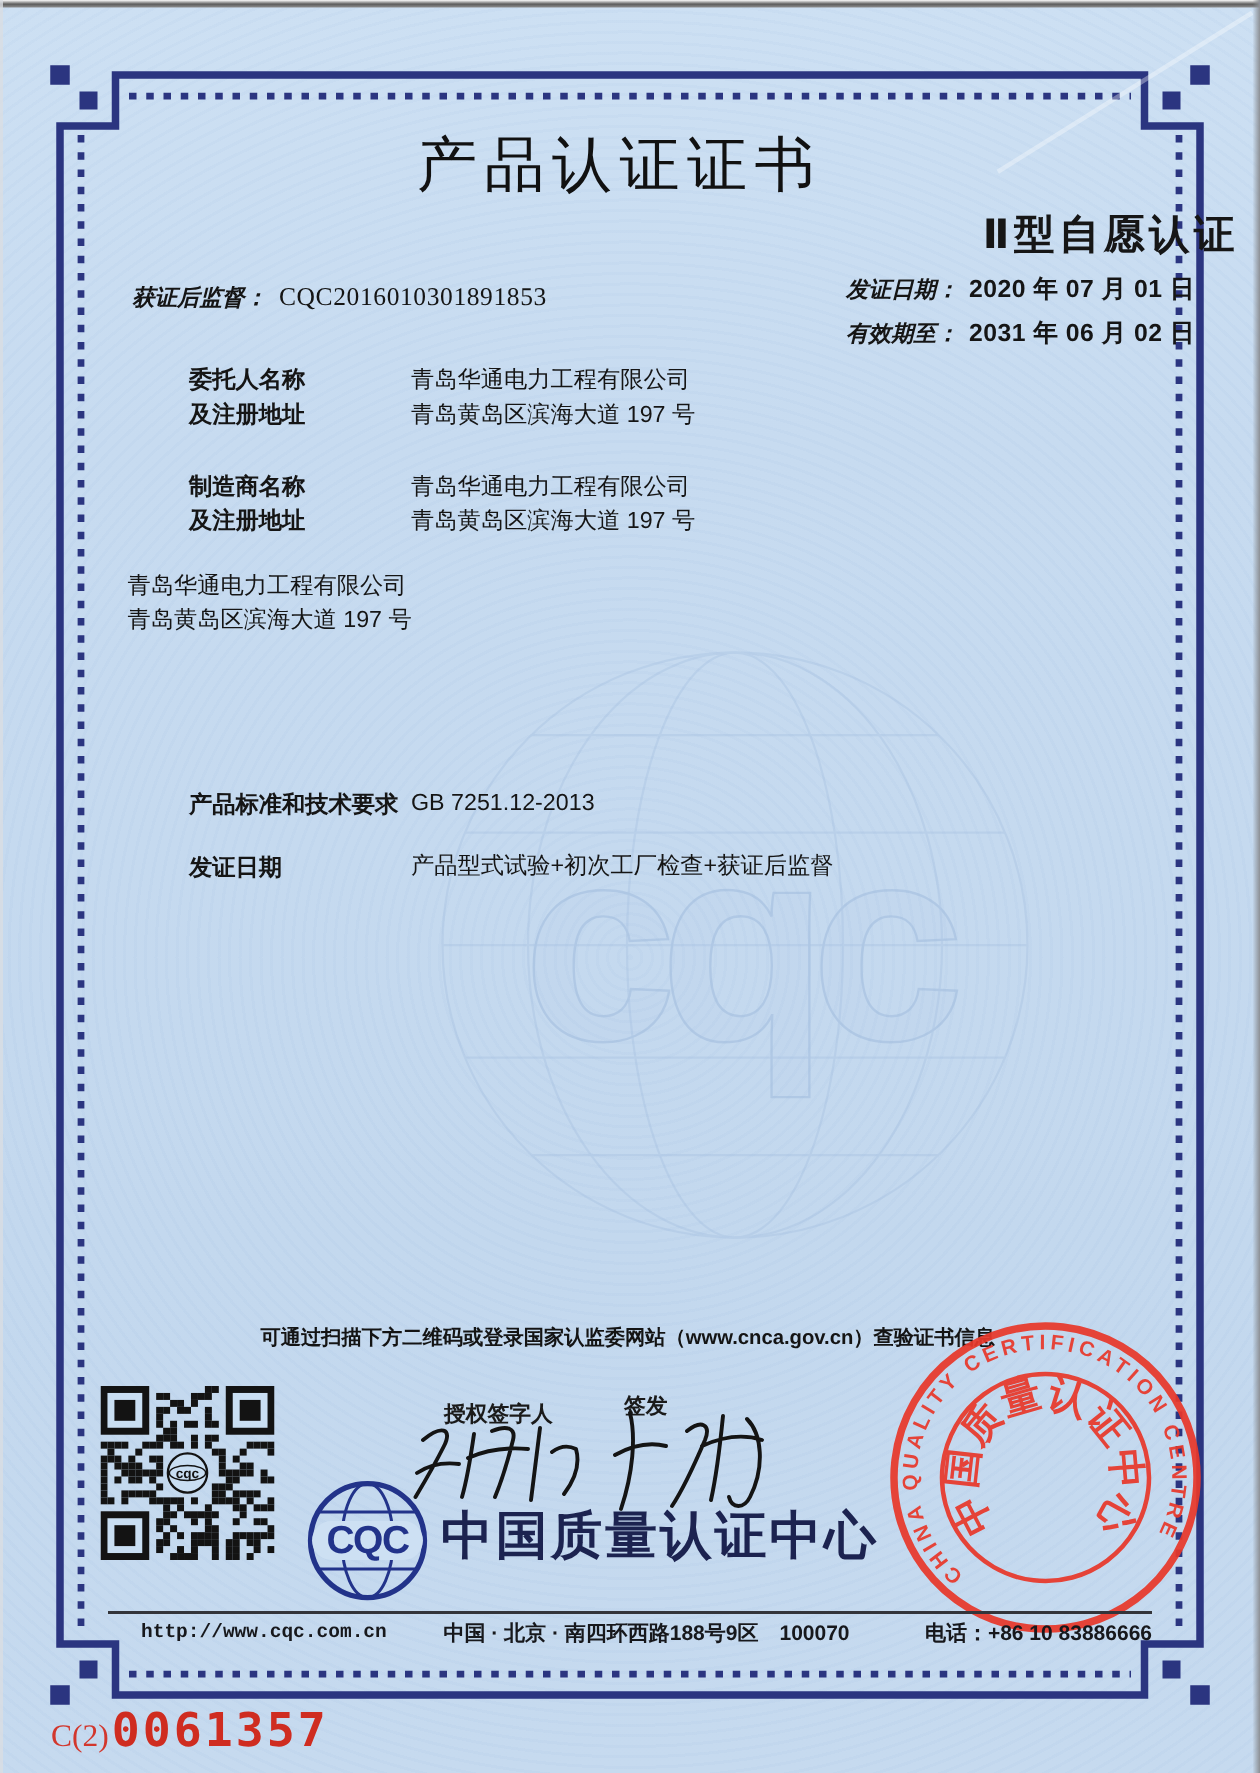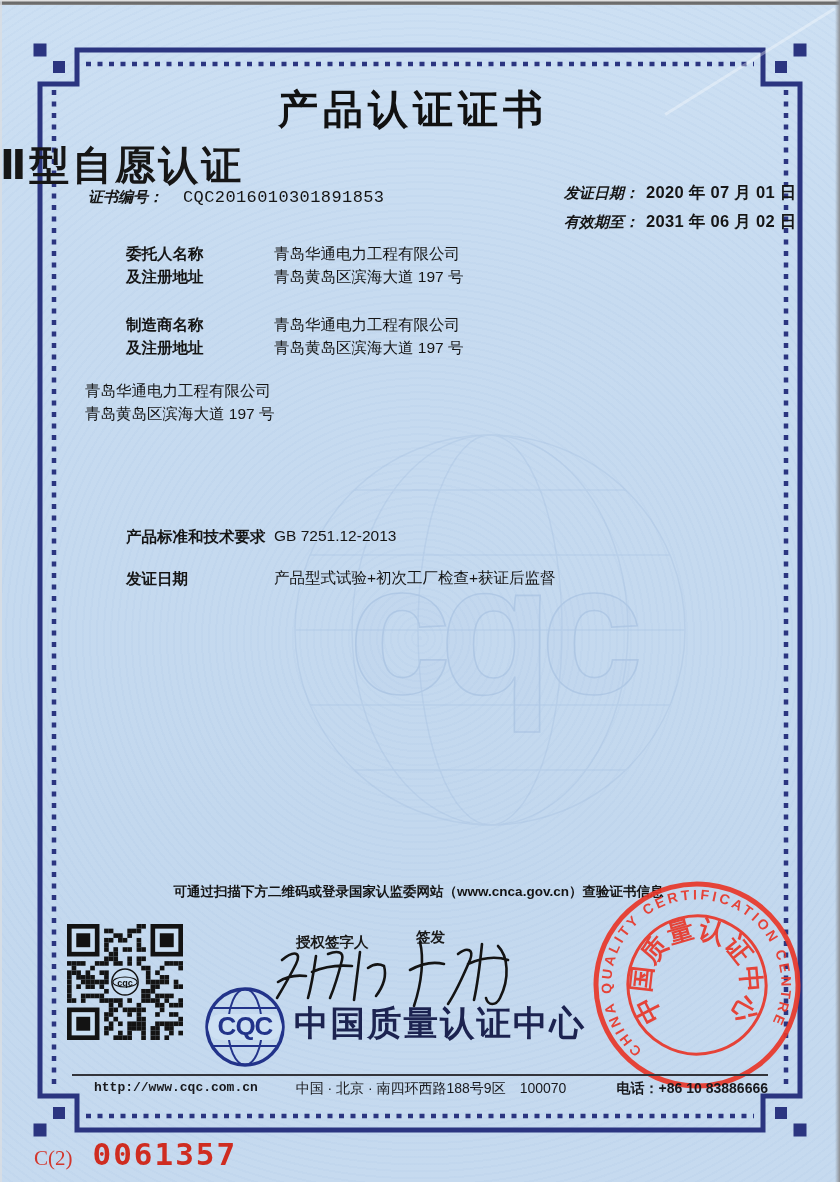--- a/index.html
+++ b/index.html
@@ -14,27 +14,27 @@
          background:linear-gradient(180deg,#fdfdfd 0%,#5c5c5c 55%,#8f8f8f 100%);}
   .edge-left{position:absolute;left:0;top:0;width:2px;height:1182px;background:#d9dde2;opacity:.8;}
   .edge-right{position:absolute;right:0;top:0;width:5px;height:1182px;
          background:linear-gradient(90deg,rgba(0,0,0,0) 0%,#8c8f94 100%);}
   .abs{position:absolute;}
   svg{display:block;}
   .frame{position:absolute;left:0;top:0;}
   .wm{position:absolute;left:240px;top:398px;opacity:.5;pointer-events:none;}
 
   .title{position:absolute;left:0;right:14px;top:82px;text-align:center;
-         font-size:40px;font-weight:700;letter-spacing:5px;color:#111;}
-  .subtitle{position:absolute;left:0;right:14px;top:138px;text-align:left;
-         font-size:40px;font-weight:700;letter-spacing:3px;color:#161616;}
+         font-size:40px;font-weight:400;letter-spacing:5px;color:#111;}
+  .subtitle{position:absolute;left:0;right:14px;top:138px;text-align:right;
+         font-size:27px;font-weight:700;letter-spacing:3px;color:#161616;}
   .kai{font-family:"Liberation Serif","DejaVu Serif",serif;font-style:italic;font-weight:700;}
   .certno{position:absolute;left:88px;top:188px;font-size:15px;display:flex;align-items:baseline;gap:8px;}
-  .certno .num{font-family:Liberation Mono, monospace;font-style:normal;
-         font-size:17px;font-weight:500;letter-spacing:.4px;margin-left:12px;}
+  .certno .num{font-family:Liberation Serif, serif;font-style:normal;
+         font-size:17px;font-weight:500;letter-spacing:.4px;}
   .dates{position:absolute;left:548px;top:182px;display:flex;flex-direction:column;gap:7px;font-size:15px;}
   .dates .drow{display:flex;align-items:baseline;gap:7px;margin-left:16px;}
   .dates .dval{font-size:16.5px;font-weight:700;letter-spacing:.3px;text-align:center;}
 
   .row{position:absolute;left:85px;right:55px;display:flex;font-size:15.5px;line-height:23px;}
   .row .lbl{width:148px;font-weight:700;flex:none;margin-left:41px;}
   .row .val{flex:1;line-height:22px;}
   .row .lbl span,.row .val span{display:block;}
 
   .note{position:absolute;left:17px;right:20px;top:883px;text-align:center;
@@ -44,24 +44,24 @@
   .siglabel{position:absolute;font-size:14.5px;font-weight:700;color:#1a1a1a;}
   .sig{position:absolute;}
   .issuer-name{position:absolute;left:294px;top:1001px;font-size:34.5px;font-weight:700;
         letter-spacing:2px;color:#1c2350;}
   .seal{position:absolute;left:580px;top:873px;opacity:.93;}
 
   .rule{position:absolute;left:72px;top:1074px;width:696px;height:2px;background:#33343a;}
   .foot{position:absolute;top:1080px;font-size:14px;color:#17181c;margin-left:20px;}
   .foot.web{left:74px;font-family:"Liberation Mono","DejaVu Sans Mono",monospace;
         font-size:13px;font-weight:700;}
-  .foot.addr{left:0;right:20px;text-align:center;font-weight:400;padding-left:22px;}
+  .foot.addr{left:0;right:20px;text-align:center;font-weight:700;padding-left:22px;}
   .foot.tel{right:72px;font-weight:600;}
 
-  .serial{position:absolute;left:34px;top:1136px;display:flex;align-items:baseline;gap:20px;}
+  .serial{position:absolute;left:34px;top:1136px;display:flex;align-items:baseline;gap:2px;}
   .serial .pfx{font-family:"Liberation Serif","DejaVu Serif",serif;font-size:21px;color:#d2372d;}
   .serial .no{font-family:"DejaVu Sans Mono","Liberation Mono",monospace;font-size:31px;
         font-weight:700;letter-spacing:2px;color:#cf2c20;}
   .streak{position:absolute;left:650px;top:60px;width:200px;height:3px;background:rgba(255,255,255,.35);
         transform:rotate(-32deg);pointer-events:none;}
 </style>
 </head>
 <body>
 
 <div class="scan">
@@ -100,21 +100,21 @@
       </g>
       <text x="250" y="295" text-anchor="middle" font-size="185" font-weight="800" letter-spacing="-12" fill="rgba(157,185,220,0.12)" stroke="#9db9dc" stroke-width="1.6" font-family="Liberation Sans, sans-serif">cqc</text>
     </svg>
 
     <div class="streak"></div>
 
     <div class="title">产品认证证书</div>
     <div class="subtitle">Ⅱ型自愿认证</div>
 
     <div class="certno">
-      <span class="kai">证书编号：</span>
+      <span class="kai">获证后监督：</span>
       <span class="num">CQC2016010301891853</span>
     </div>
 
     <div class="dates">
       <div class="drow">
         <span class="kai">发证日期：</span>
         <span class="dval">2020 年 07 月 01 日</span>
       </div>
       <div class="drow">
         <span class="kai">有效期至：</span>

